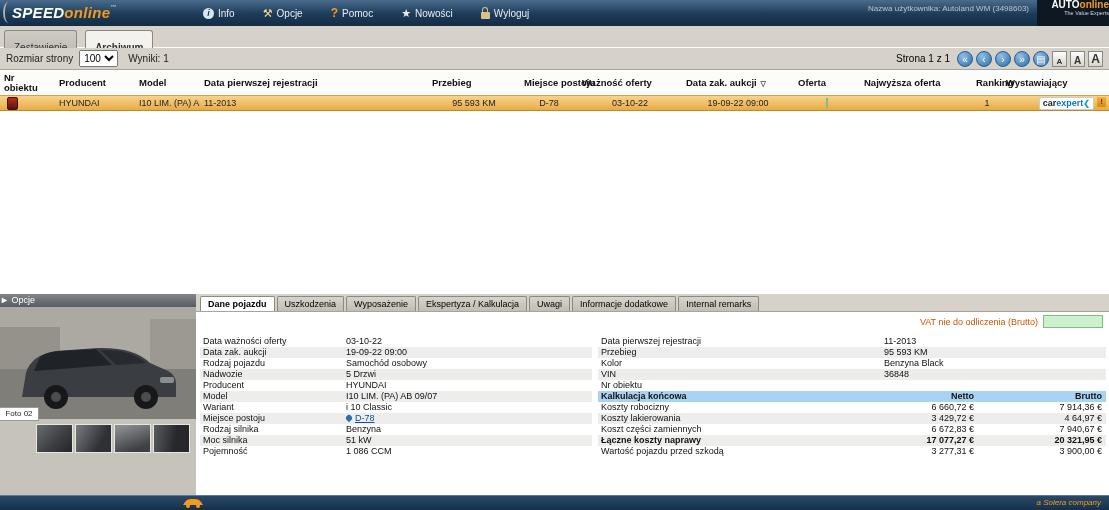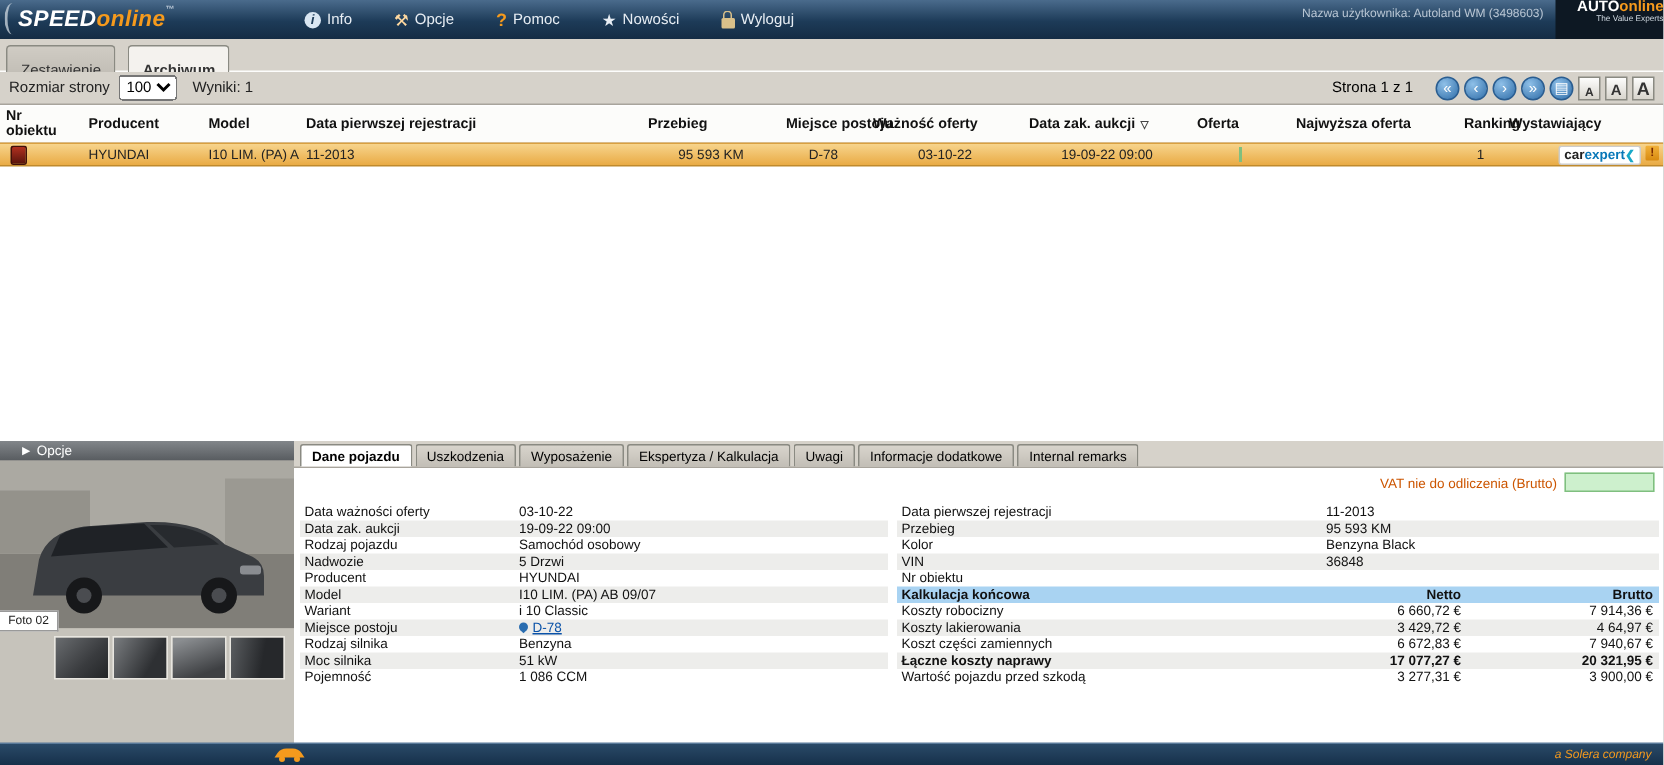--- a/index.html
+++ b/index.html
@@ -30,21 +30,21 @@
   .tabsrow{position:absolute;top:26px;left:0;width:100%;height:21px;background:#d6d2ca;border-bottom:1px solid #fdfdfc}
   .tab{position:relative;display:inline-block;margin:3px 1px 0 4px;padding:11px 9px 3px;font-size:10px;border:1px solid #8a8a82;border-bottom:none;border-radius:3px 3px 0 0;background:linear-gradient(#d0ccc4,#bdb9b1);color:#333;cursor:pointer;top:1px}
   .tab.active{background:#f4f2ee;font-weight:bold}
 
   
   .toolbar{position:absolute;top:48px;left:0;width:100%;height:22px;background:#d6d2ca;border-bottom:1px solid #a8a49c;display:flex;align-items:center;padding:0 6px;gap:6px;box-sizing:border-box}
   .toolbar label{font-size:10px;color:#222}
   .toolbar select{font-size:10px;height:17px;cursor:pointer}
   .results{font-size:10px;color:#222;margin-left:4px}
   .pager{margin-left:auto;display:flex;align-items:center;gap:3px}
-  .pageinfo{font-size:10px;margin-right:12px}
+  .pageinfo{font-size:10px;margin-right:4px}
   .pbtn{width:16px;height:16px;border-radius:50%;background:radial-gradient(circle at 35% 30%,#8fc0e8,#2f6da8);color:#fff;text-align:center;line-height:15px;font-size:10px;cursor:pointer;border:1px solid #2a5d90;box-sizing:border-box}
   .sqbtn{min-width:15px;height:16px;border:1px solid #8a8a82;background:linear-gradient(#fdfdfc,#d8d5cd);text-align:center;cursor:pointer;font-weight:bold;color:#333;display:flex;align-items:flex-end;justify-content:center;padding:0 1px;box-sizing:border-box}
   .fs1{font-size:8px}.fs2{font-size:10px}.fs3{font-size:12px}
 
   
   .gridhead{position:absolute;top:71px;left:0;width:100%;height:24px;background:#fcfcfa;border-bottom:1px solid #b5b1a9;display:grid;grid-template-columns:55px 80px 65px 228px 92px 58px 104px 112px 66px 112px 30px 1fr;align-items:center;font-weight:bold;font-size:9.5px;color:#111}
   .hc{padding-left:4px;line-height:10px;cursor:pointer;white-space:nowrap}
   .hc.wrap{white-space:normal;width:36px}
   .sort{color:#444;font-size:7px;margin-left:1px}
   .gridrow{position:absolute;top:95px;left:0;width:100%;height:16px;background:linear-gradient(#f7d48c,#e9ab45);border-top:1px solid #d9a041;border-bottom:1px solid #bf8a2d;display:grid;grid-template-columns:55px 80px 65px 228px 92px 58px 104px 112px 66px 112px 30px 1fr;align-items:center;font-size:9px;color:#222;cursor:pointer;box-sizing:border-box}
@@ -55,21 +55,21 @@
   .seller{display:flex;align-items:flex-start;gap:3px;justify-content:flex-end;padding-right:3px}
   .carexpert{background:#fff;border:1px solid #ccc;border-radius:2px;padding:0 3px;font-size:9px;font-weight:bold;line-height:11px;white-space:nowrap}
   .carexpert .cx-car{color:#222}
   .carexpert .cx-expert{color:#0a78b8}
   .cx-mark{color:#18a8c8;font-size:8px}
   .warn{width:9px;height:10px;background:linear-gradient(#f2b23a,#d88a10);color:#7a2a00;font-weight:bold;font-size:8px;text-align:center;line-height:10px;border-radius:1px;cursor:pointer}
 
   
   .bottom{position:absolute;top:294px;left:0;width:100%;height:202px}
   .leftpane{position:absolute;left:0;top:0;width:196px;height:202px;background:#c6c3bb}
-  .opcjebar{height:13px;background:linear-gradient(#82868a,#585c60);color:#fff;font-size:9px;line-height:13px;padding-left:13px;cursor:pointer}
+  .opcjebar{height:13px;background:linear-gradient(#82868a,#585c60);color:#fff;font-size:9px;line-height:13px;padding-left:0;cursor:pointer}
   .photo{position:absolute;left:0;top:13px;width:196px;height:112px;cursor:pointer;overflow:hidden}
   .caption{position:absolute;left:0;top:113px;width:38px;height:12px;background:#fff;border:1px solid #999;border-left:none;font-size:8px;line-height:12px;text-align:center;color:#222}
   .thumbs{position:absolute;left:36px;top:130px;display:flex;gap:2px}
   .thumb{width:37px;height:29px;border:1px solid #e8e6e0;background:linear-gradient(135deg,#6a6d70 0%,#3a3c3f 60%,#232527 100%);cursor:pointer;box-sizing:border-box}
   .thumb.t2{background:linear-gradient(120deg,#7a7d80,#2e3033 70%)}
   .thumb.t3{background:linear-gradient(160deg,#8a8d90 10%,#3e4043 80%)}
   .thumb.t4{background:linear-gradient(100deg,#5a5d60,#26282b 60%)}
 
   .detailpane{position:absolute;left:196px;top:0;width:913px;height:202px;background:#fff}
   .dtabs{height:17px;background:#d6d2ca;border-bottom:1px solid #a8a49c;display:flex;align-items:flex-end;padding-left:4px;gap:2px}

